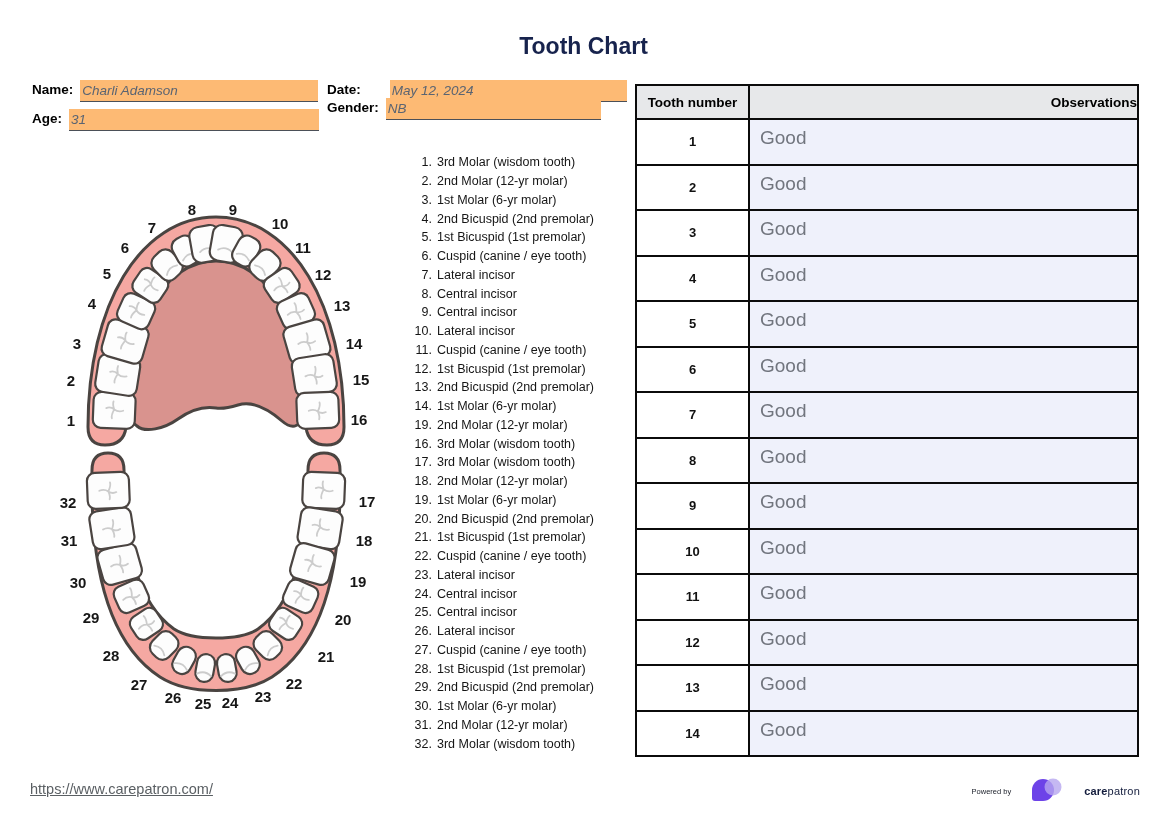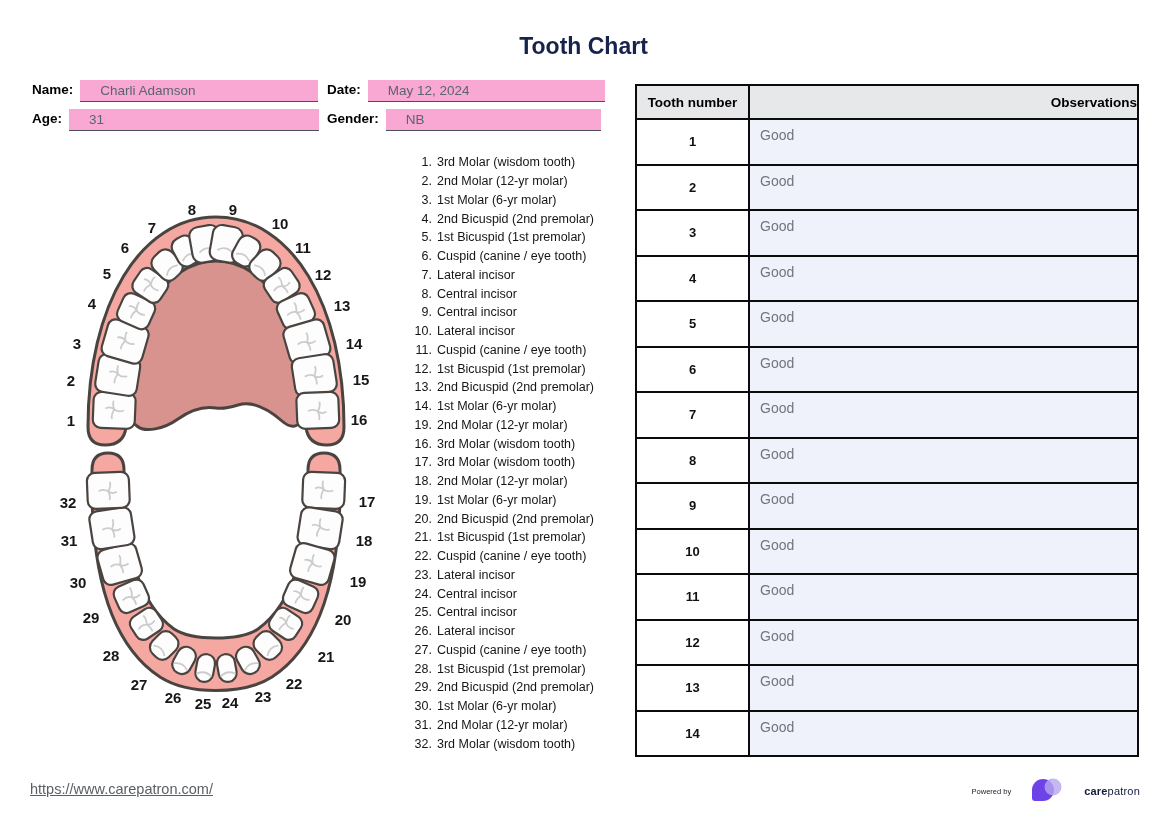--- a/index.html
+++ b/index.html
@@ -6,26 +6,26 @@
   html,body { width:1167px; height:823px; background:#ffffff;
     font-family:"Liberation Sans", sans-serif; position:relative; overflow:hidden; }
 
   .page-title { position:absolute; top:33px; left:0; width:1167px; text-align:center;
     font-size:23px; font-weight:bold; color:#17234D; }
 
   
   .field { position:absolute; display:flex; align-items:center; gap:7px;
     font-size:13.5px; color:#000; }
   .field .lbl { font-weight:bold; padding-bottom:3px; white-space:nowrap; }
-  .field .val { background:#f9a8d4; border-bottom:1.2px solid #4B5058;
-    color:#5A6472; padding:3px 2px 3px 20px; height:22px; font-size:13.5px; }
+  .field .val { background:#fdba74; border-bottom:1.2px solid #4B5058;
+    color:#5A6472; padding:3px 2px 3px 2px; height:22px; font-size:13.5px;font-style:italic; }
   #field-name   { left:32px;  top:80px; }  #field-name .val   { width:238px; }
-  #field-date   { left:327px; top:80px; }  #field-date .val   { width:237px; }
+  #field-date   { left:327px; top:80px; }  #field-date .val   { width:237px;margin-left:22px; }
   #field-age    { left:32px;  top:109px; } #field-age .val    { width:250px; }
-  #field-gender { left:327px; top:109px; } #field-gender .val { width:215px; }
+  #field-gender { left:327px; top:98px; } #field-gender .val { width:215px; }
 
   
   #tooth-diagram { position:absolute; left:42px; top:195px; }
 
   
   #tooth-list { position:absolute; left:406px; top:153px; width:232px;
     font-size:12.5px; color:#151515; }
   .tl-row { display:flex; height:18.75px; align-items:center; }
   .tl-num { width:26px; text-align:right; flex:none; }
   .tl-text { margin-left:5px; white-space:nowrap; }
@@ -34,21 +34,21 @@
   .obs-table { position:absolute; left:635px; top:84px; width:504px; height:671px;
     border-collapse:collapse; table-layout:fixed; }
   .obs-table th, .obs-table td { border:2px solid #0b0b0b; }
   .obs-table thead tr { height:34px;margin-top:48px; }
   .obs-table tbody tr { height:45.5px; }
   th.h-num { width:113px; background:#E7E8EA; font-size:13.5px; text-align:center; }
   th.h-obs { background:#E7E8EA; font-size:13.5px; text-align:right; padding-left:12px; }
   td.c-num { text-align:center; vertical-align:middle; font-weight:bold;
     font-size:13px; background:#ffffff; color:#111; }
   td.c-obs { background:#EFF1FB; vertical-align:top; padding:7px 10px;
-    color:#71757E; font-size:14px; }
+    color:#71757E; font-size:19px; }
 
   
   .site-link { position:absolute; left:30px; top:781px; font-size:14.5px;
     color:#5A5F63; text-decoration:underline; cursor:pointer; }
   .powered { position:absolute; right:27px; top:777px; display:flex;
     align-items:center; gap:18px; }
   .powered-label { font-size:7.5px; color:#20242E; }
   .brand-text { font-size:11px; color:#131C3C; letter-spacing:.2px; }
   .brand-text b { font-weight:bold; }
 </style>

